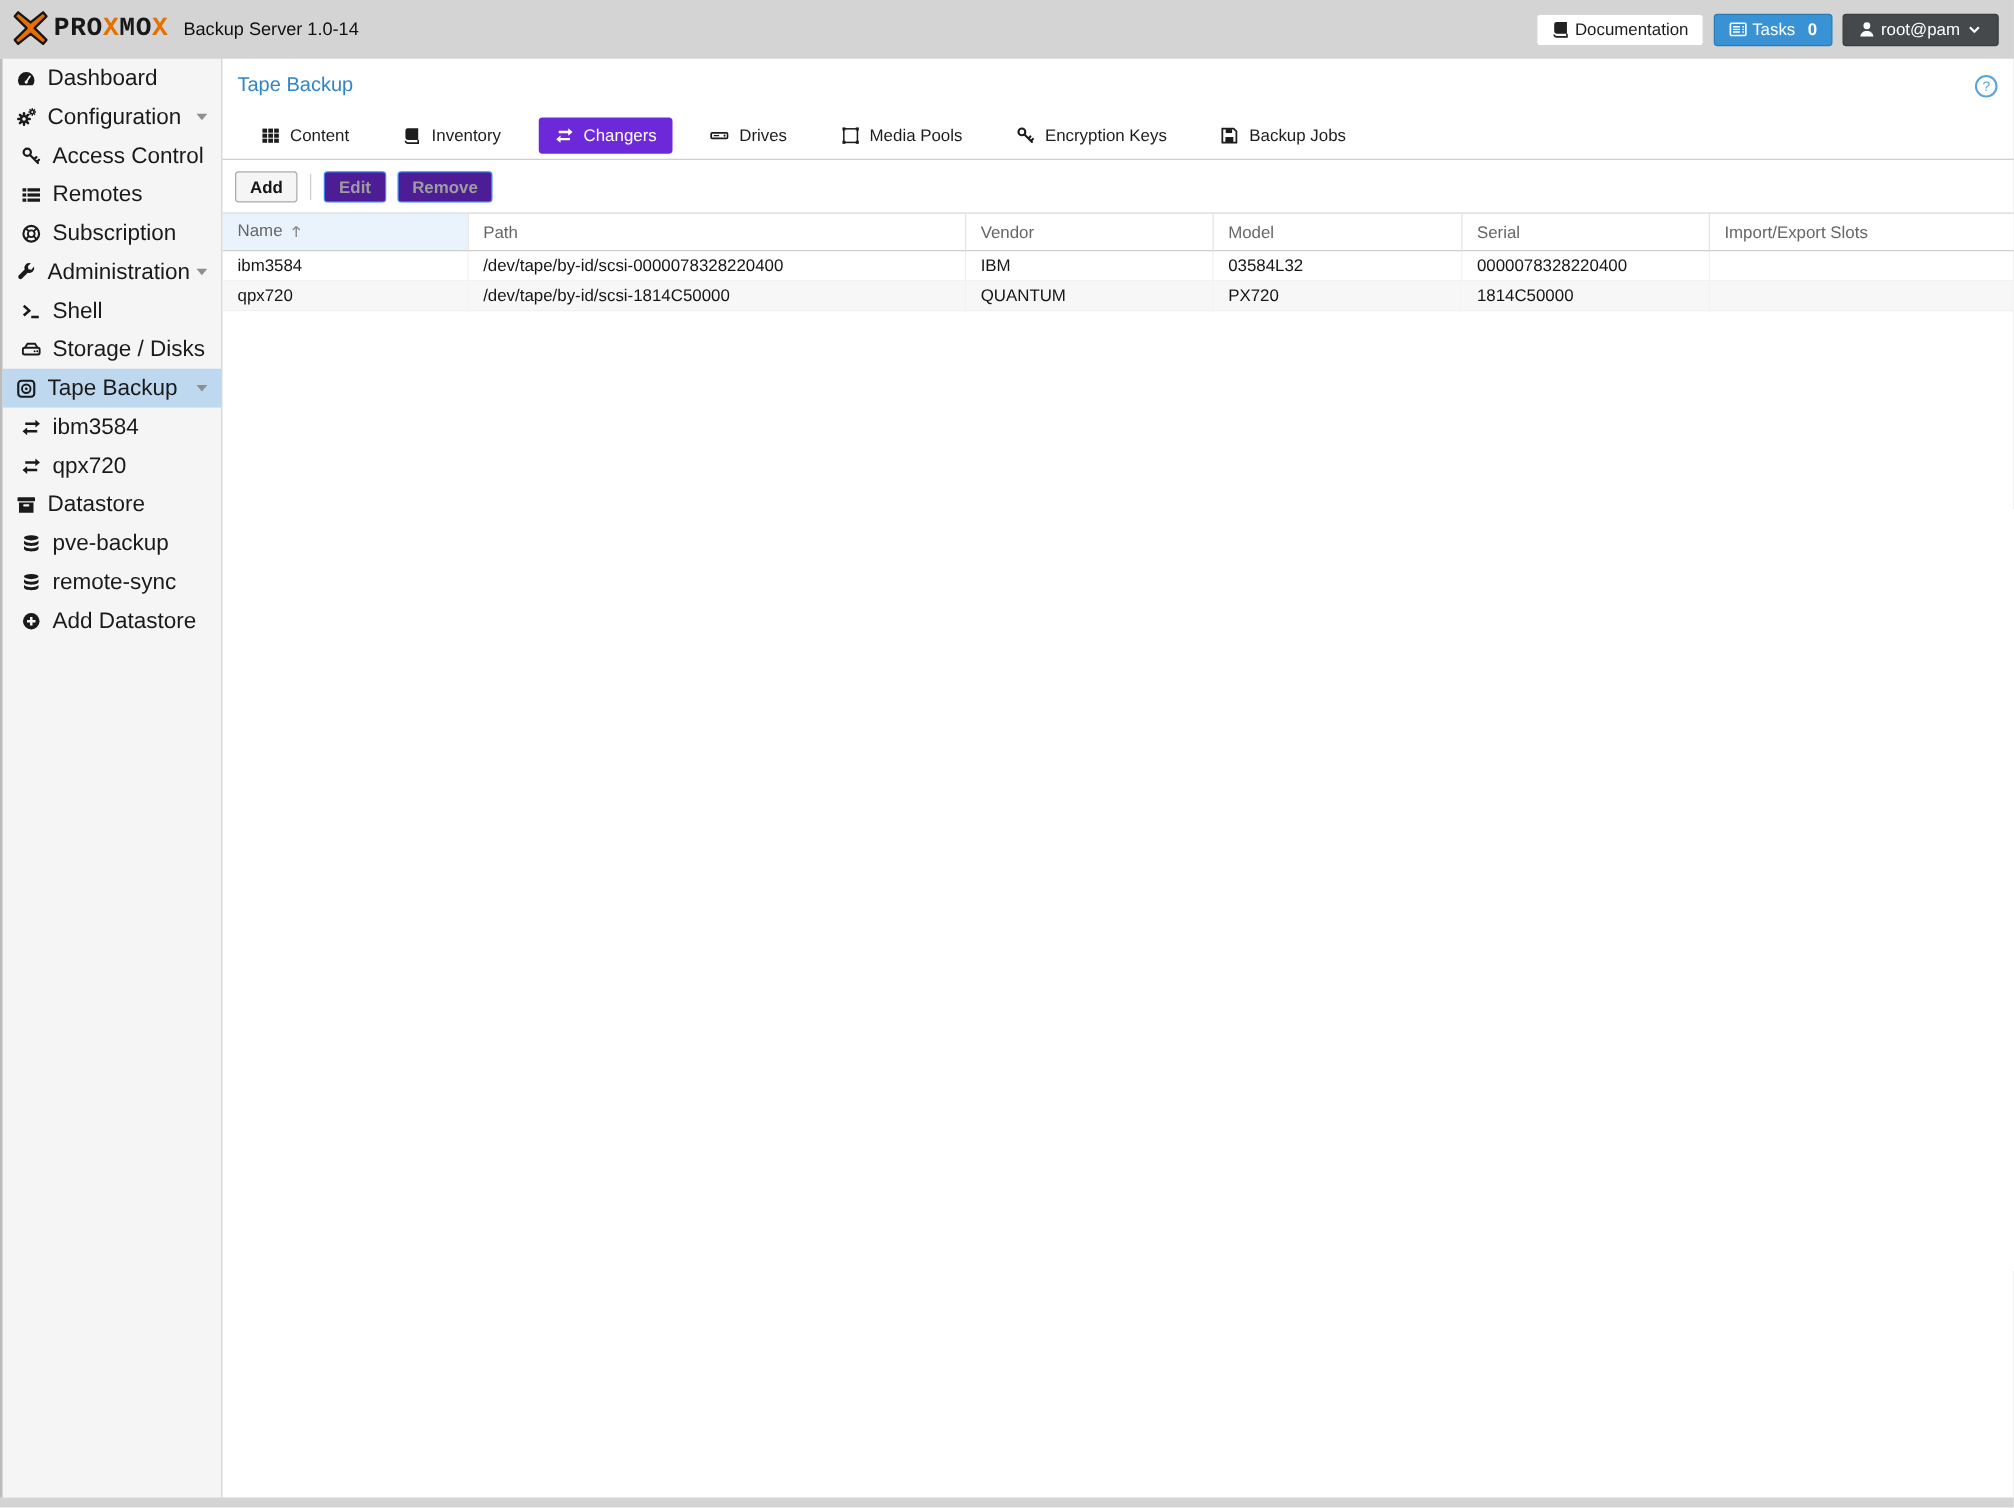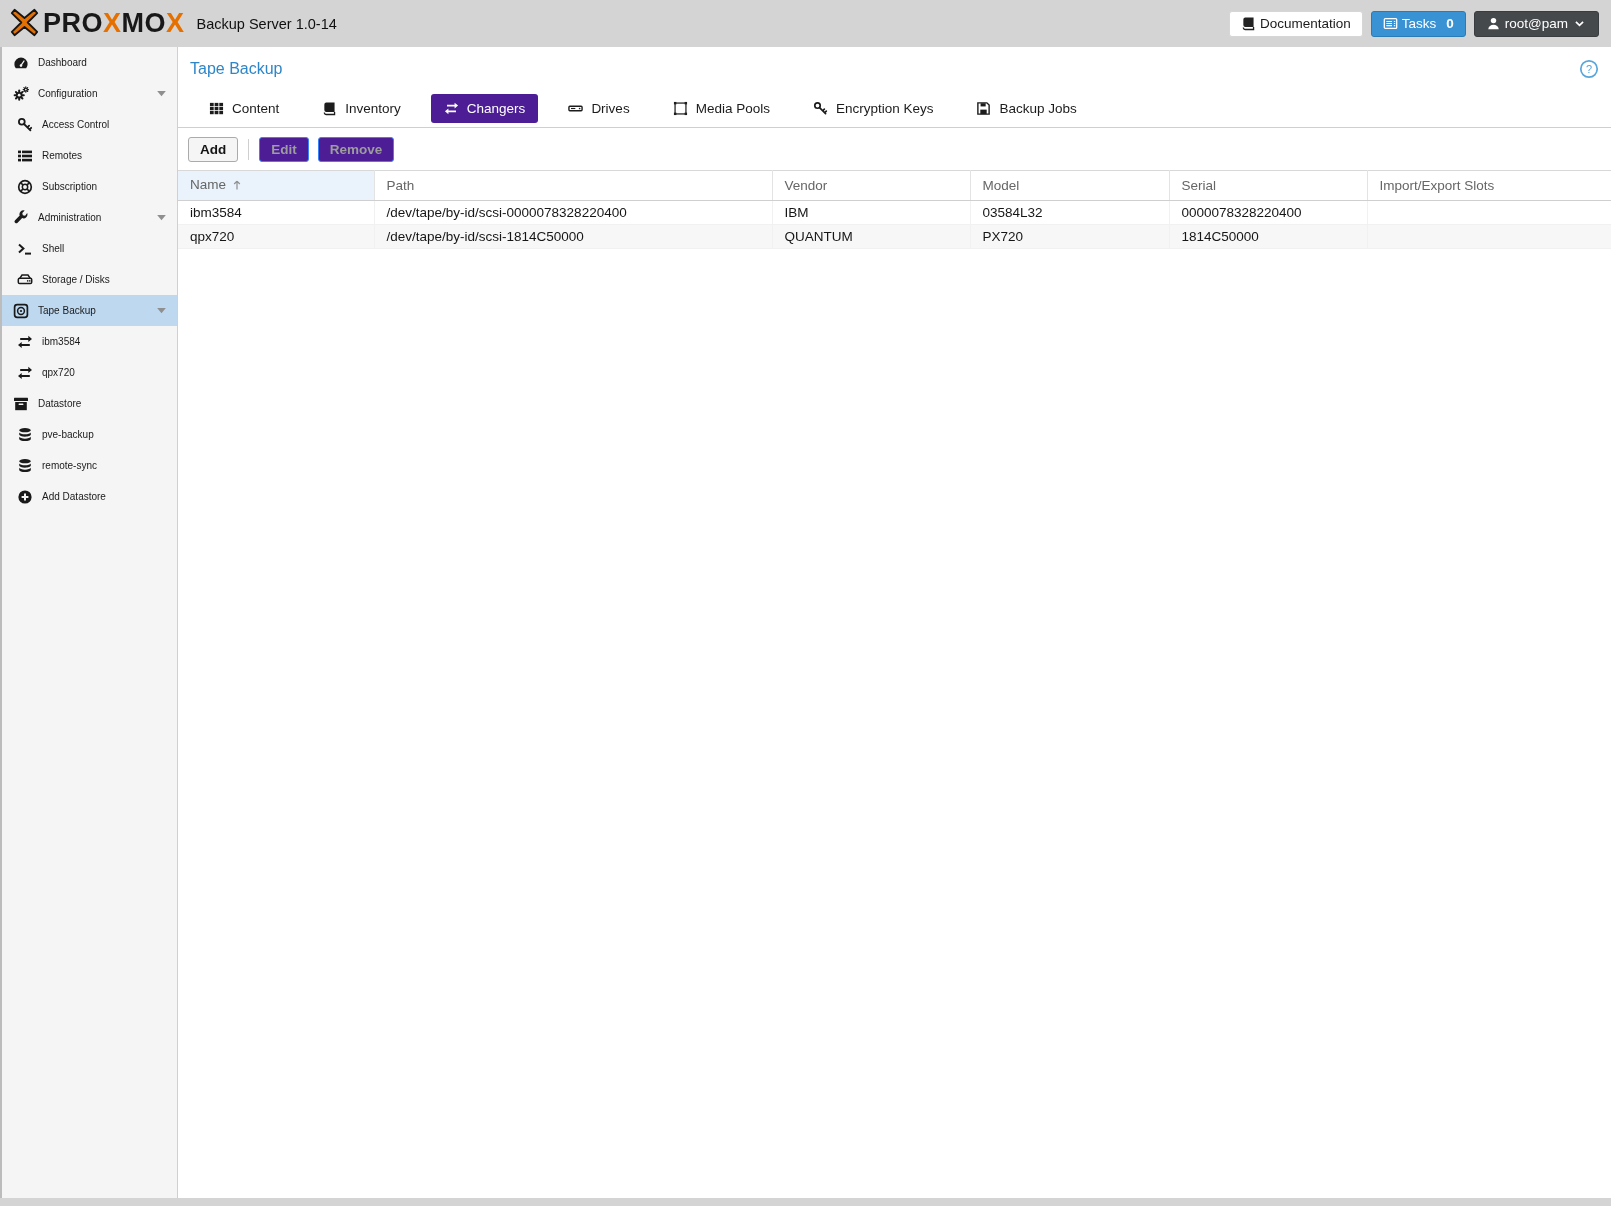--- a/index.html
+++ b/index.html
@@ -6,21 +6,21 @@
   body{
     width:1611px;height:1206px;overflow:hidden;position:relative;
     background:#d4d4d4;
     font-family:"Liberation Sans","DejaVu Sans",sans-serif;
     font-size:13px;color:#1a1a1a;
     -webkit-font-smoothing:antialiased;
   }
   
   .topbar{height:47px;display:flex;align-items:center;padding:0 10px;background:#d4d4d4;}
   .logo{display:flex;align-items:center;gap:4px;}
-  .logo-word{font-weight:bold;font-size:27px;letter-spacing:.5px;color:#181818;}
+  .logo-word{font-weight:bold;font-size:21px;letter-spacing:.5px;color:#181818;font-family:Liberation Mono, monospace;}
   .logo-word .ox{color:#e57000;}
   .product-name{margin-left:12px;font-size:14.5px;color:#101010;}
   .topbar-right{margin-left:auto;display:flex;gap:8px;align-items:center;padding-right:2px;}
   .tb-btn{height:26px;display:flex;align-items:center;gap:4px;padding:0 11px;border-radius:3px;
           font-size:13.5px;cursor:pointer;box-sizing:border-box;}
   .btn-doc{background:#ffffff;border:1px solid #d6d6d6;color:#1c1c1c;}
   .btn-tasks{background:#3892d4;border:1px solid #2a7cb8;color:#fff;}
   .btn-tasks .count{margin-left:6px;font-weight:bold;}
   .btn-user{background:#45494c;border:1px solid #393d40;color:#fff;}
   .tb-btn .icon{display:flex;align-items:center;}
@@ -32,38 +32,38 @@
            border-left:2px solid #bcbcbc;border-right:1px solid #d0d0d0;}
   .content{flex:1;min-width:0;background:#fff;display:flex;flex-direction:column;}
 
   
   .side-item{height:31px;display:flex;align-items:center;gap:9px;padding-left:10px;
              cursor:pointer;position:relative;white-space:nowrap;}
   .side-item.level1{padding-left:14px;}
   .side-item.selected{background:#bed8f0;}
   .side-item .icon{width:17px;display:flex;justify-content:center;align-items:center;flex:none;}
   .side-item .icon svg{width:16px;height:16px;}
-  .side-label{font-size:10px;}
+  .side-label{font-size:18px;}
   .tree-caret{position:absolute;right:8px;top:8px;}
   .tree-caret svg{width:15px;height:15px;}
 
   
   .content-header{display:flex;align-items:center;padding:12px 12px 4px 12px;}
   .page-title{color:#2e86c8;font-size:16px;}
   .help-btn{margin-left:auto;cursor:pointer;display:flex;}
   .help-btn svg{width:20px;height:20px;}
 
   
   .tabbar{display:flex;align-items:center;gap:17px;padding:6px 0 0 18px;height:38px;
           box-sizing:content-box;border-bottom:1px solid #cfcfcf;}
   .tab{display:flex;align-items:center;gap:8px;padding:7px 13px;border-radius:3px;
        font-size:13.5px;color:#1c1c1c;cursor:pointer;}
   .tab .icon{display:flex;}
   .tab svg{width:15px;height:15px;}
-  .tab.active{background:#4c1d95;color:#fff;}
+  .tab.active{background:#6d28d9;color:#fff;}
 
   
   .toolbar{display:flex;align-items:center;gap:9px;padding:9px 8px 8px 10px;}
   .btn{padding:4px 11px;border-radius:3px;font-size:13.5px;cursor:pointer;
        background:#f5f5f5;border:1px solid #ababab;color:#141414;font-weight:bold;}
   .btn.disabled{background:#4c1d95;border:1px solid #3b82f6;color:#9d9d9d;cursor:default;}
   .toolbar-sep{width:1px;height:21px;background:#cfcfcf;margin:0 1px;}
 
   
   table.grid{width:100%;border-collapse:collapse;table-layout:fixed;}

